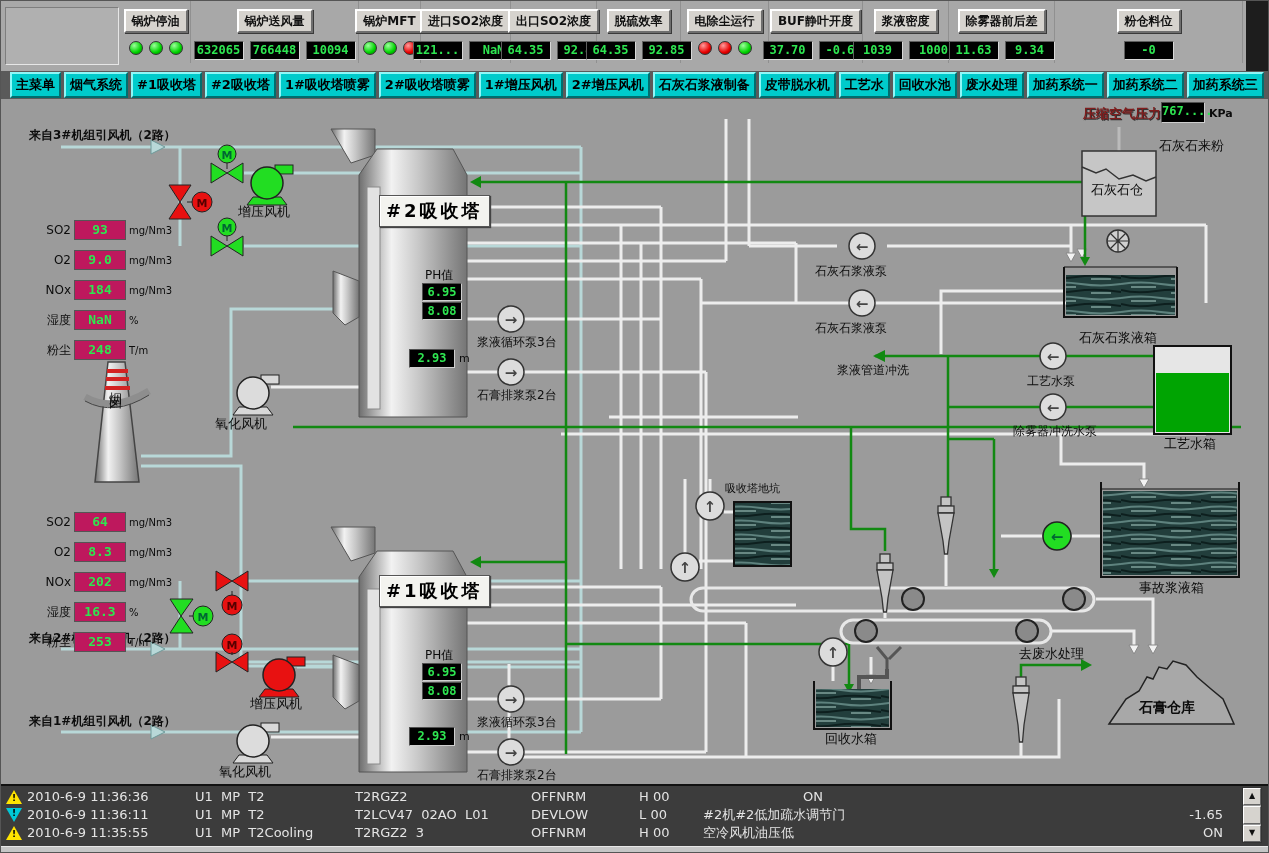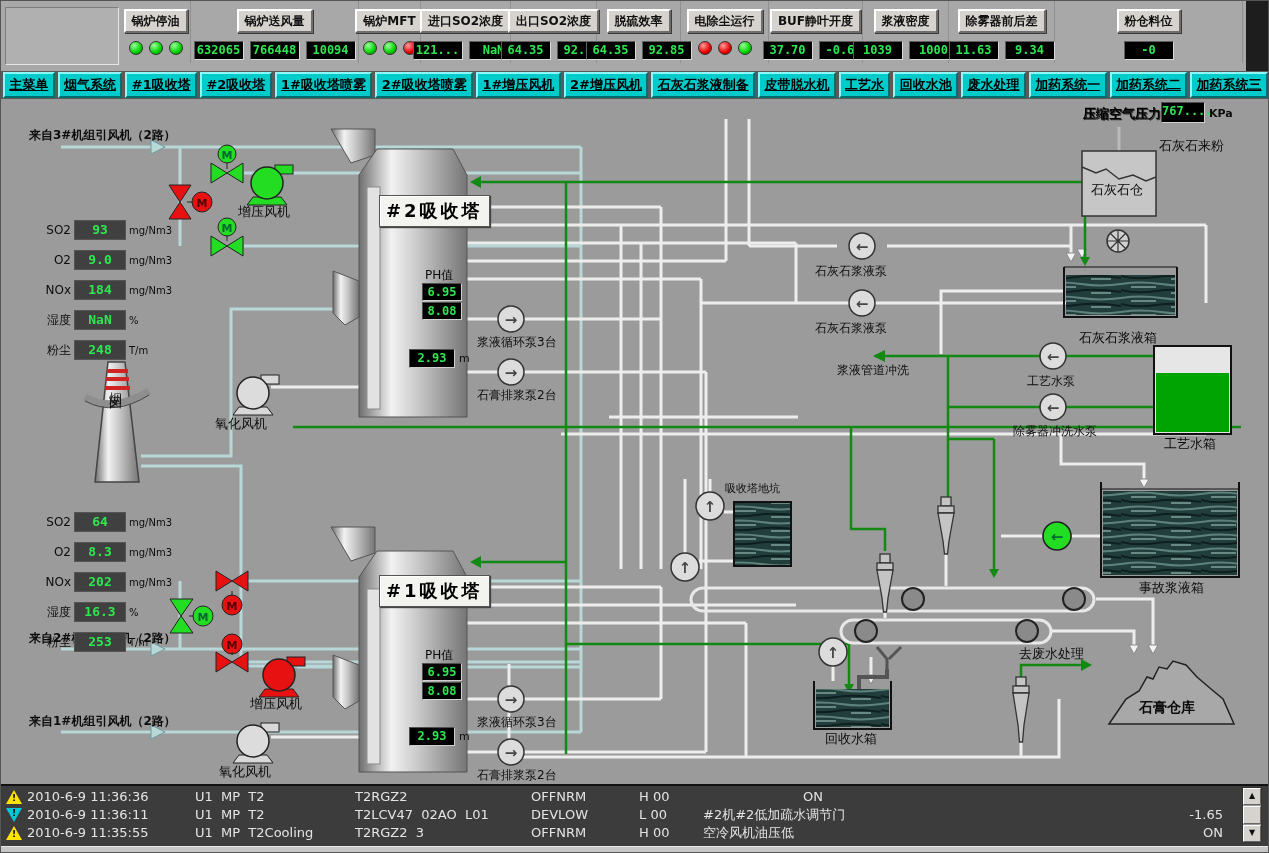--- a/index.html
+++ b/index.html
@@ -18,42 +18,42 @@
   .hrow{display:flex;gap:6px;margin-top:8px;align-items:center;}
   .led{width:12px;height:12px;border-radius:50%;border:1px solid #333;}
   .led-green{background:radial-gradient(circle at 35% 30%,#9cff9c,#00d400 60%,#007400);}
   .led-red{background:radial-gradient(circle at 35% 30%,#ff9c9c,#e80000 60%,#7a0000);}
   .vbox{min-width:44px;height:17px;background:#000;color:#2ee651;border:1px solid;
         border-color:#5e5e5e #d8d8d8 #d8d8d8 #5e5e5e;
         font:bold 12px/17px "DejaVu Sans Mono",monospace;text-align:center;padding:0 2px;}
   #header-dark{position:absolute;right:0;top:0;width:22px;height:70px;background:#1d1d1d;}
   
   #nav{position:absolute;left:0;top:70px;width:1269px;height:28px;background:#5a5a5a;
-       display:flex;align-items:center;padding:0 2px;box-sizing:border-box;gap:3px;text-decoration:underline;}
+       display:flex;align-items:center;padding:0 9px;box-sizing:border-box;gap:3px;}
   .tab{flex:1 1 auto;height:22px;background:#00CBCB;color:#000;text-align:center;
        font:bold 13px/22px "DejaVu Sans",sans-serif;white-space:nowrap;padding:0 4px;
        border:2px solid;border-color:#8ef7f7 #006e6e #006e6e #8ef7f7;cursor:pointer;}
   
   #mimic{position:absolute;left:0;top:98px;width:1269px;height:685px;background:#9B9B9B;}
   #pipes{position:absolute;left:0;top:0;}
   .ml{position:absolute;font:12px/1.15 "DejaVu Sans",sans-serif;color:#0c0c0c;white-space:nowrap;}
   .ml-b{font-weight:bold;}
-  .ml-cyan{color:#000000;font-weight:bold;text-shadow:1px 1px 0 #333;}
+  .ml-cyan{color:#7f1d1d;font-weight:bold;text-shadow:1px 1px 0 #333;}
   .plate{position:absolute;background:#F3F3EF;border:1px solid #555;
          box-shadow:inset 1px 1px 0 #fff, 1px 1px 1px #444;
          font:bold 18px/1 "DejaVu Sans",sans-serif;color:#000;padding:6px 6px;letter-spacing:3px;}
   .dbox{position:absolute;background:#000;color:#2ee651;border:1px solid;
         border-color:#4f4f4f #cfcfcf #cfcfcf #4f4f4f;text-align:center;
         font:bold 12px/16px "DejaVu Sans Mono",monospace;}
   .vert{writing-mode:vertical-rl;letter-spacing:4px;}
   
   .anz{position:absolute;display:flex;flex-direction:column;gap:12px;}
   .anz-row{display:flex;align-items:center;height:18px;}
   .anz-label{width:40px;text-align:right;font:12px "DejaVu Sans",sans-serif;color:#0c0c0c;padding-right:3px;}
-  .anz-val{width:50px;height:18px;background:#404040;color:#2ee651;text-align:center;
+  .anz-val{width:50px;height:18px;background:#be185d;color:#2ee651;text-align:center;
            font:bold 13px/18px "DejaVu Sans Mono",monospace;border:1px solid #555;}
   .anz-unit{font:10px "DejaVu Sans",sans-serif;color:#0c0c0c;padding-left:3px;}
   
   #alarms{position:absolute;left:0;top:783px;width:1269px;height:62px;background:#3C3C3C;
           border-top:2px solid #111;box-sizing:border-box;padding:2px 0 0 0;}
   .alarm-row{display:flex;height:18px;align-items:center;color:#E4E4E4;
              font:13px/18px "DejaVu Sans",sans-serif;}
   .a-icon{width:26px;display:flex;justify-content:center;}
   .tri{width:0;height:0;position:relative;display:inline-block;}
   .tri-up{border-left:8px solid transparent;border-right:8px solid transparent;border-bottom:14px solid #FFE400;}

